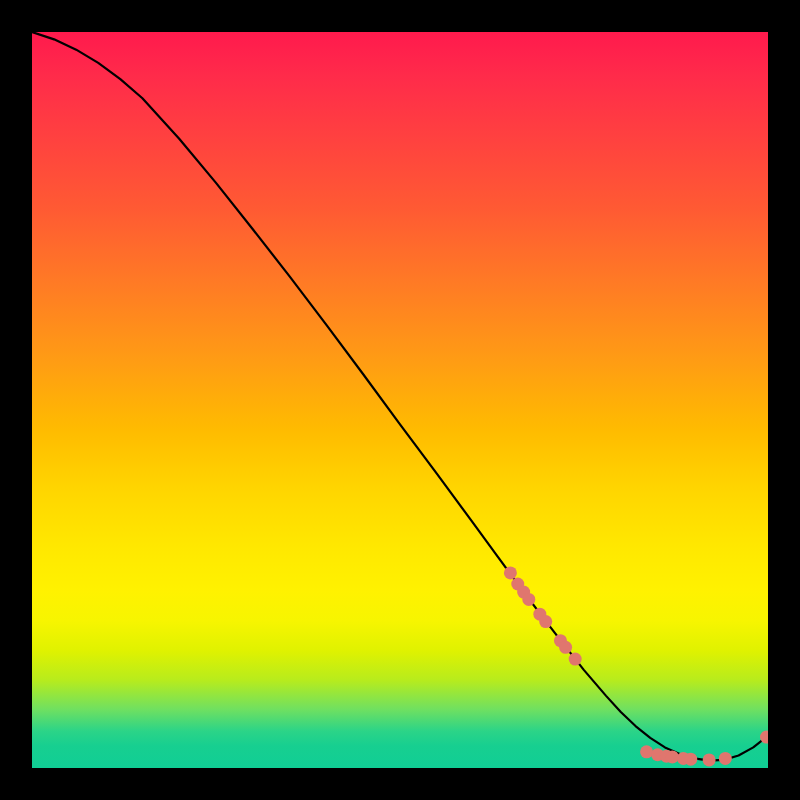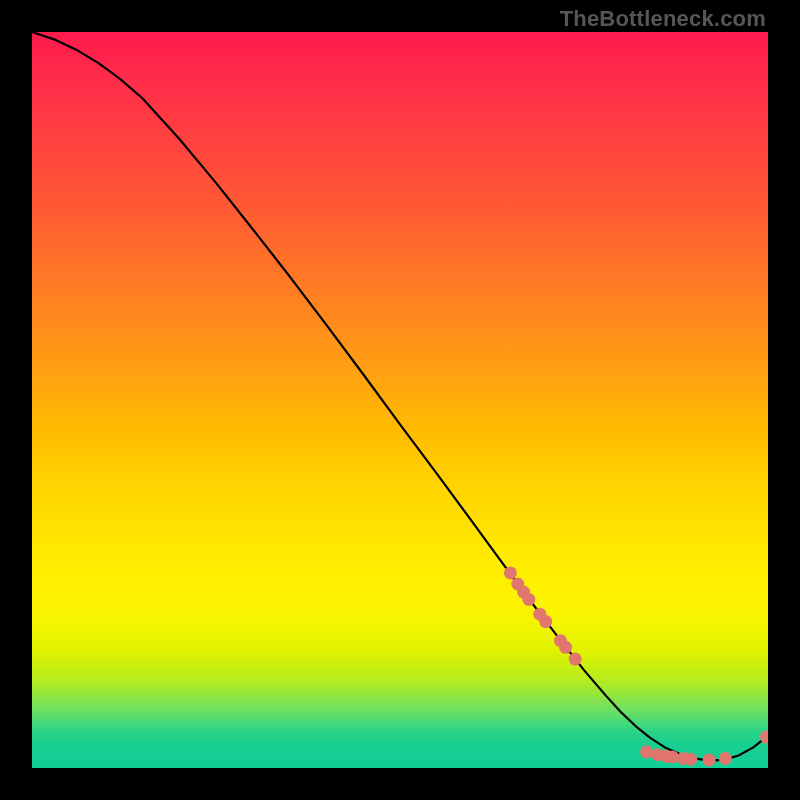--- a/index.html
+++ b/index.html
@@ -78,14 +78,13 @@
           <circle cx="634.43" cy="724.22" r="6.5" fill="#e0766e"></circle>
           <circle cx="640.32" cy="724.96" r="6.5" fill="#e0766e"></circle>
           <circle cx="651.36" cy="726.43" r="6.5" fill="#e0766e"></circle>
           <circle cx="658.72" cy="727.17" r="6.5" fill="#e0766e"></circle>
           <circle cx="677.12" cy="727.90" r="6.5" fill="#e0766e"></circle>
           <circle cx="693.31" cy="726.43" r="6.5" fill="#e0766e"></circle>
           <circle cx="734.53" cy="705.09" r="6.5" fill="#e0766e"></circle>
         </g>
     </svg>
   </div>
-  <div class="watermark">TheBottleneck.com</div>
 </div>
 
 </body></html>

